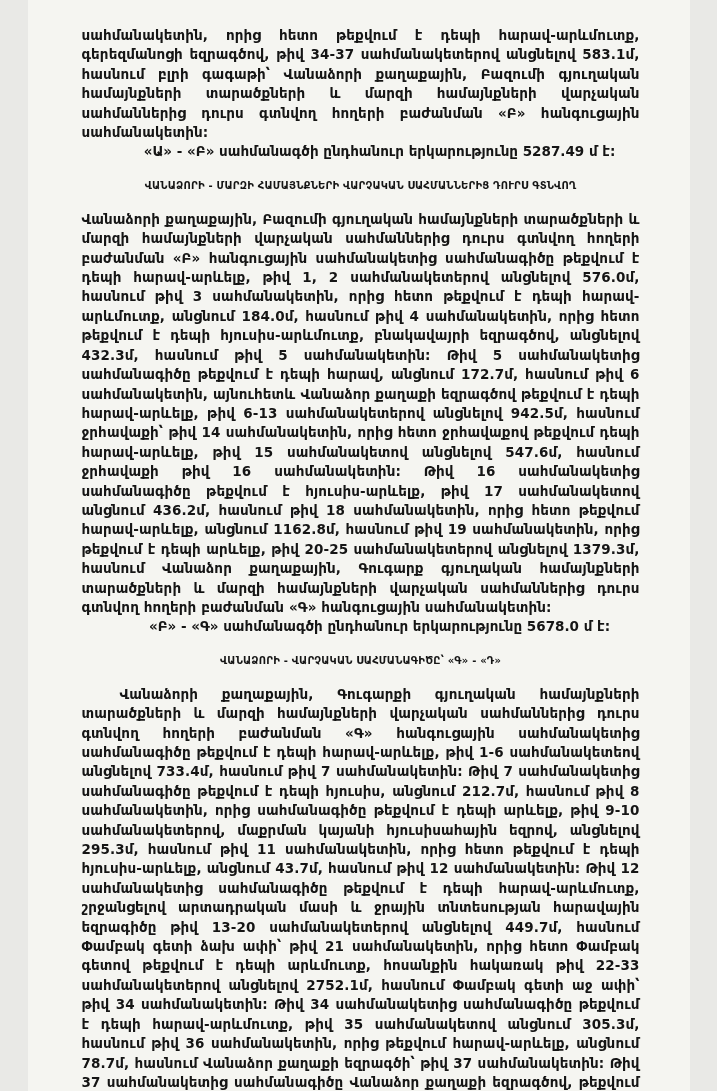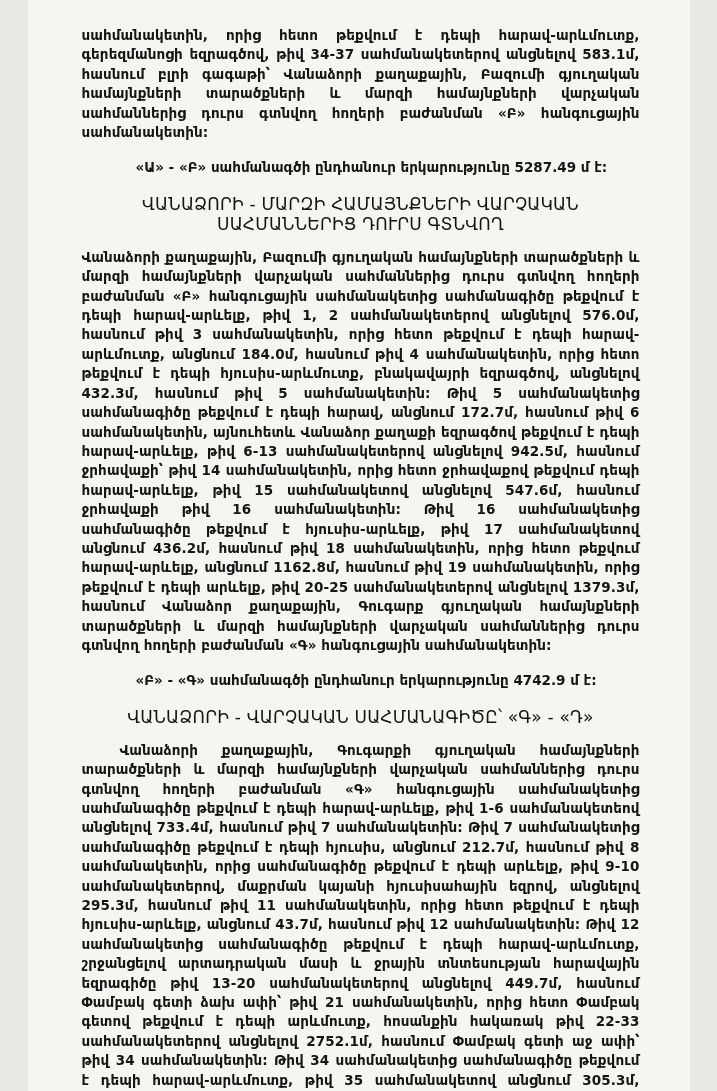--- a/index.html
+++ b/index.html
@@ -26,49 +26,49 @@
   .body-par {
     margin: 0;
     text-align: justify;
     text-justify: inter-word;
     letter-spacing: 0.1px;
   }
   .body-par.indented {
     text-indent: 38px;
   }
   .length-line {
-    margin: 16px;
+    margin: 0;
     text-indent: 38px;
-    text-align: left;
+    text-align: center;
   }
   .heading {
     margin: 14px 0 14px 0;
     text-align: center;
-    font-size: 17px;
+    font-size: 10px;
     line-height: 20px;
-    font-weight: normal;
+    font-weight: bold;
     letter-spacing: 0.2px;
   }
 </style>
 </head>
 <body>
 
 <div class="page">
 
   <p class="body-par">սահմանակետին, որից հետո թեքվում է դեպի հարավ-արևմուտք, գերեզմանոցի եզրագծով, թիվ 34-37 սահմանակետերով անցնելով 583.1մ, հասնում բլրի գագաթի՝ Վանաձորի քաղաքային, Բազումի գյուղական համայնքների տարածքների և մարզի համայնքների վարչական սահմաններից դուրս գտնվող հողերի բաժանման «Բ» հանգուցային սահմանակետին:</p>
 
   <p class="length-line">«Ա» - «Բ» սահմանագծի ընդհանուր երկարությունը 5287.49 մ է:</p>
 
   <h2 class="heading">
     <span>ՎԱՆԱՁՈՐԻ - ՄԱՐԶԻ ՀԱՄԱՅՆՔՆԵՐԻ ՎԱՐՉԱԿԱՆ ՍԱՀՄԱՆՆԵՐԻՑ ԴՈՒՐՍ ԳՏՆՎՈՂ</span><br>
   </h2>
 
   <p class="body-par">Վանաձորի քաղաքային, Բազումի գյուղական համայնքների տարածքների և մարզի համայնքների վարչական սահմաններից դուրս գտնվող հողերի բաժանման «Բ» հանգուցային սահմանակետից սահմանագիծը թեքվում է դեպի հարավ-արևելք, թիվ 1, 2 սահմանակետերով անցնելով 576.0մ, հասնում թիվ 3 սահմանակետին, որից հետո թեքվում է դեպի հարավ-արևմուտք, անցնում 184.0մ, հասնում թիվ 4 սահմանակետին, որից հետո թեքվում է դեպի հյուսիս-արևմուտք, բնակավայրի եզրագծով, անցնելով 432.3մ, հասնում թիվ 5 սահմանակետին: Թիվ 5 սահմանակետից սահմանագիծը թեքվում է դեպի հարավ, անցնում 172.7մ, հասնում թիվ 6 սահմանակետին, այնուհետև Վանաձոր քաղաքի եզրագծով թեքվում է դեպի հարավ-արևելք, թիվ 6-13 սահմանակետերով անցնելով 942.5մ, հասնում ջրհավաքի՝ թիվ 14 սահմանակետին, որից հետո ջրհավաքով թեքվում դեպի հարավ-արևելք, թիվ 15 սահմանակետով անցնելով 547.6մ, հասնում ջրհավաքի թիվ 16 սահմանակետին: Թիվ 16 սահմանակետից սահմանագիծը թեքվում է հյուսիս-արևելք, թիվ 17 սահմանակետով անցնում 436.2մ, հասնում թիվ 18 սահմանակետին, որից հետո թեքվում հարավ-արևելք, անցնում 1162.8մ, հասնում թիվ 19 սահմանակետին, որից թեքվում է դեպի արևելք, թիվ 20-25 սահմանակետերով անցնելով 1379.3մ, հասնում Վանաձոր քաղաքային, Գուգարք գյուղական համայնքների տարածքների և մարզի համայնքների վարչական սահմաններից դուրս գտնվող հողերի բաժանման «Գ» հանգուցային սահմանակետին:</p>
 
-  <p class="length-line">«Բ» - «Գ» սահմանագծի ընդհանուր երկարությունը 4742.9 մ է:</p>
+  <p class="length-line">«Բ» - «Գ» սահմանագծի ընդհանուր երկարությունը 5678.0 մ է:</p>
 
   <h2 class="heading">
     <span>ՎԱՆԱՁՈՐԻ - ՎԱՐՉԱԿԱՆ ՍԱՀՄԱՆԱԳԻԾԸ՝ «Գ» - «Դ»</span>
   </h2>
 
   <p class="body-par indented">Վանաձորի քաղաքային, Գուգարքի գյուղական համայնքների տարածքների և մարզի համայնքների վարչական սահմաններից դուրս գտնվող հողերի բաժանման «Գ» հանգուցային սահմանակետից սահմանագիծը թեքվում է դեպի հարավ-արևելք, թիվ 1-6 սահմանակետեով անցնելով 733.4մ, հասնում թիվ 7 սահմանակետին: Թիվ 7 սահմանակետից սահմանագիծը թեքվում է դեպի հյուսիս, անցնում 212.7մ, հասնում թիվ 8 սահմանակետին, որից սահմանագիծը թեքվում է դեպի արևելք, թիվ 9-10 սահմանակետերով, մաքրման կայանի հյուսիսահային եզրով, անցնելով 295.3մ, հասնում թիվ 11 սահմանակետին, որից հետո թեքվում է դեպի հյուսիս-արևելք, անցնում 43.7մ, հասնում թիվ 12 սահմանակետին: Թիվ 12 սահմանակետից սահմանագիծը թեքվում է դեպի հարավ-արևմուտք, շրջանցելով արտադրական մասի և ջրային տնտեսության հարավային եզրագիծը թիվ 13-20 սահմանակետերով անցնելով 449.7մ, հասնում Փամբակ գետի ձախ ափի՝ թիվ 21 սահմանակետին, որից հետո Փամբակ գետով թեքվում է դեպի արևմուտք, հոսանքին հակառակ թիվ 22-33 սահմանակետերով անցնելով 2752.1մ, հասնում Փամբակ գետի աջ ափի՝ թիվ 34 սահմանակետին: Թիվ 34 սահմանակետից սահմանագիծը թեքվում է դեպի հարավ-արևմուտք, թիվ 35 սահմանակետով անցնում 305.3մ, հասնում թիվ 36 սահմանակետին, որից թեքվում հարավ-արևելք, անցնում 78.7մ, հասնում Վանաձոր քաղաքի եզրագծի՝ թիվ 37 սահմանակետին: Թիվ 37 սահմանակետից սահմանագիծը Վանաձոր քաղաքի եզրագծով, թեքվում է դեպի հարավ-արևելք, թիվ 38-46 սահմանակետերով անցնելով 1230.9մ, հասնում Վանաձոր քաղաքի և Գուգարք բնակավայրի սահմանագծի թիվ 47 սահմանակետին: Թիվ 47 սահմանակետից սահմանագիծը թեքվում է դեպի հյուսիս-արևելք, անցնում 73.8մ, հասնում թիվ 48 սահմանակետին, որից թեքվում է դեպի հարավ-արևելք, Վանաձոր քաղաքի եզրագծով, թիվ 49-62 սահմանակետերով անցնելով 2772.6մ, հասնում Վանաձորի քաղաքային, Գուգարքի և Շահումյանի գյուղական համայնքների տարածքների բաժանման «Դ» հանգուցային սահմանակետին:</p>
 
 </div>
 
 </body></html>

